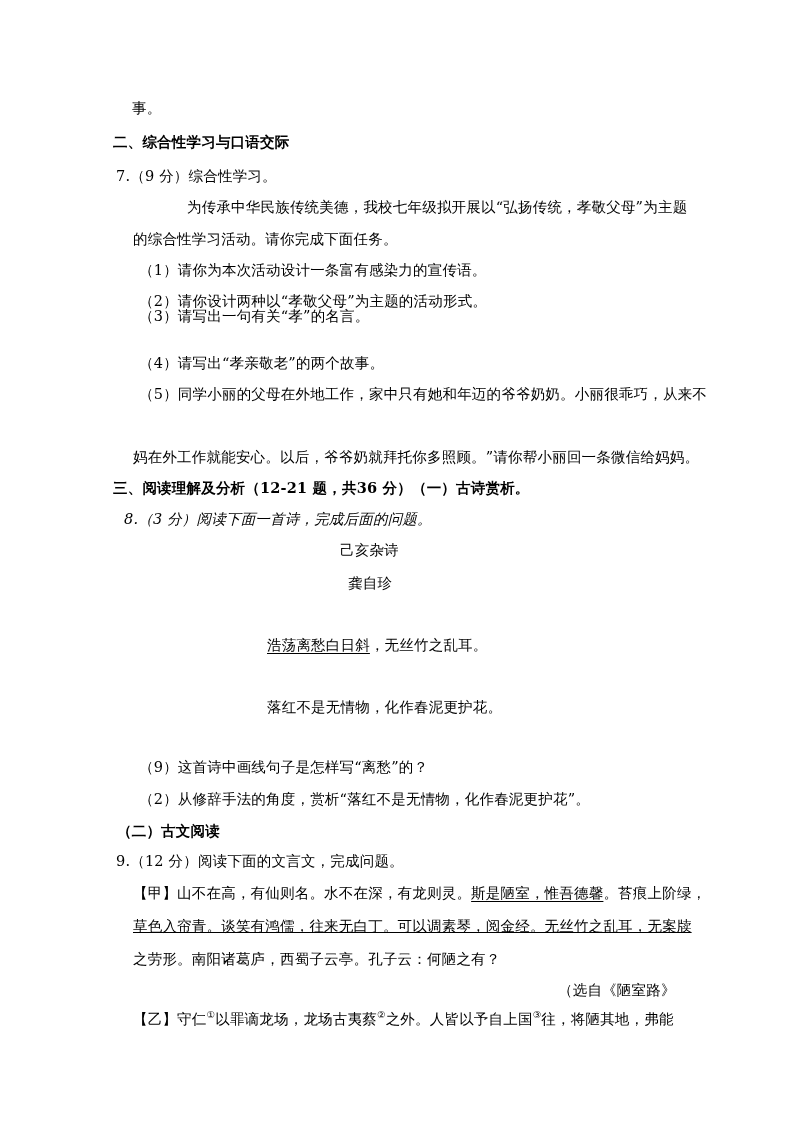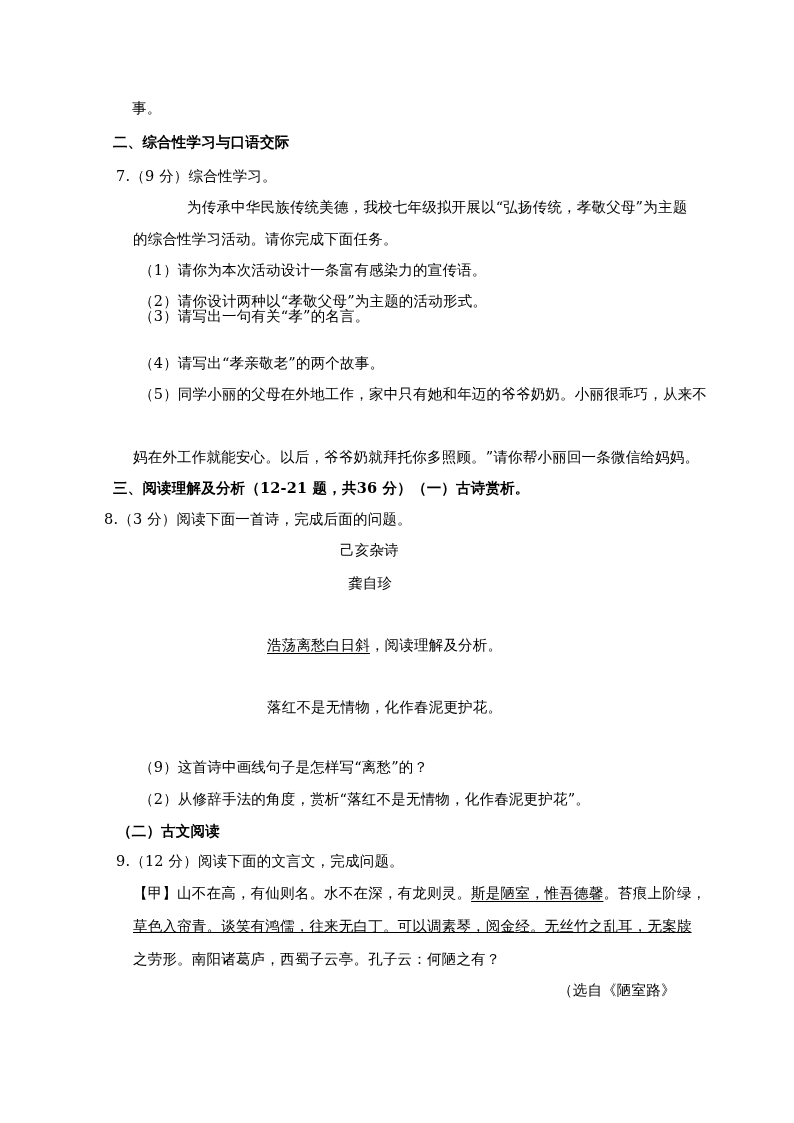--- a/index.html
+++ b/index.html
@@ -58,28 +58,28 @@
 
   <div class="line" style="left:139px; top:354px;">（4）请写出“孝亲敬老”的两个故事。</div>
 
   <div class="line" style="left:139px; top:385px;">（5）同学小丽的父母在外地工作，家中只有她和年迈的爷爷奶奶。小丽很乖巧，从来不</div>
 
 
   <div class="line" style="left:133px; top:448px;">妈在外工作就能安心。以后，爷爷奶就拜托你多照顾。”请你帮小丽回一条微信给妈妈。</div>
 
   <div class="line bold" style="left:113px; top:478px;">三、阅读理解及分析（12-21 题，共36 分）（一）古诗赏析。</div>
 
-  <div class="line" style="left:104px; top:510px;">8.（3 分）阅读下面一首诗，完成后面的问题。</div>
+  <div class="line" style="left:124px; top:510px;font-style:italic;">8.（3 分）阅读下面一首诗，完成后面的问题。</div>
 
   <div class="line" style="left:340px; top:541px;">己亥杂诗</div>
 
   <div class="line" style="left:348px; top:574px;">龚自珍</div>
 
   <div class="line" style="left:267px; top:636px;">
-    <span class="ul">浩荡离愁白日斜</span><span>，阅读理解及分析。</span>
+    <span class="ul">浩荡离愁白日斜</span><span>，无丝竹之乱耳。</span>
   </div>
 
   <div class="line" style="left:267px; top:698px;">落红不是无情物，化作春泥更护花。</div>
 
   <div class="line" style="left:139px; top:758px;">（9）这首诗中画线句子是怎样写“离愁”的？</div>
 
   <div class="line" style="left:139px; top:790px;">（2）从修辞手法的角度，赏析“落红不是无情物，化作春泥更护花”。</div>
 
   <div class="line bold" style="left:117px; top:821px;">（二）古文阅读</div>
 
@@ -88,14 +88,17 @@
   <div class="line" style="left:133px; top:884px;">
     <span>【甲】山不在高，有仙则名。水不在深，有龙则灵。</span><span class="ul">斯是陋室，惟吾德馨</span><span>。苔痕上阶绿，</span>
   </div>
 
   <div class="line" style="left:133px; top:917px;text-decoration:underline;">草色入帘青。谈笑有鸿儒，往来无白丁。可以调素琴，阅金经。无丝竹之乱耳，无案牍</div>
 
   <div class="line" style="left:133px; top:950px;">之劳形。南阳诸葛庐，西蜀子云亭。孔子云：何陋之有？</div>
 
   <div class="line" style="left:558px; top:981px;">（选自《陋室路》</div>
 
+  <div class="line" style="left:133px; top:1010px;">
+    <span>【乙】守仁</span><span class="sup">①</span><span>以罪谪龙场，龙场古夷蔡</span><span class="sup">②</span><span>之外。人皆以予自上国</span><span class="sup">③</span><span>往，将陋其地，弗能</span>
+  </div>
 
 </div>
 
 </body></html>

